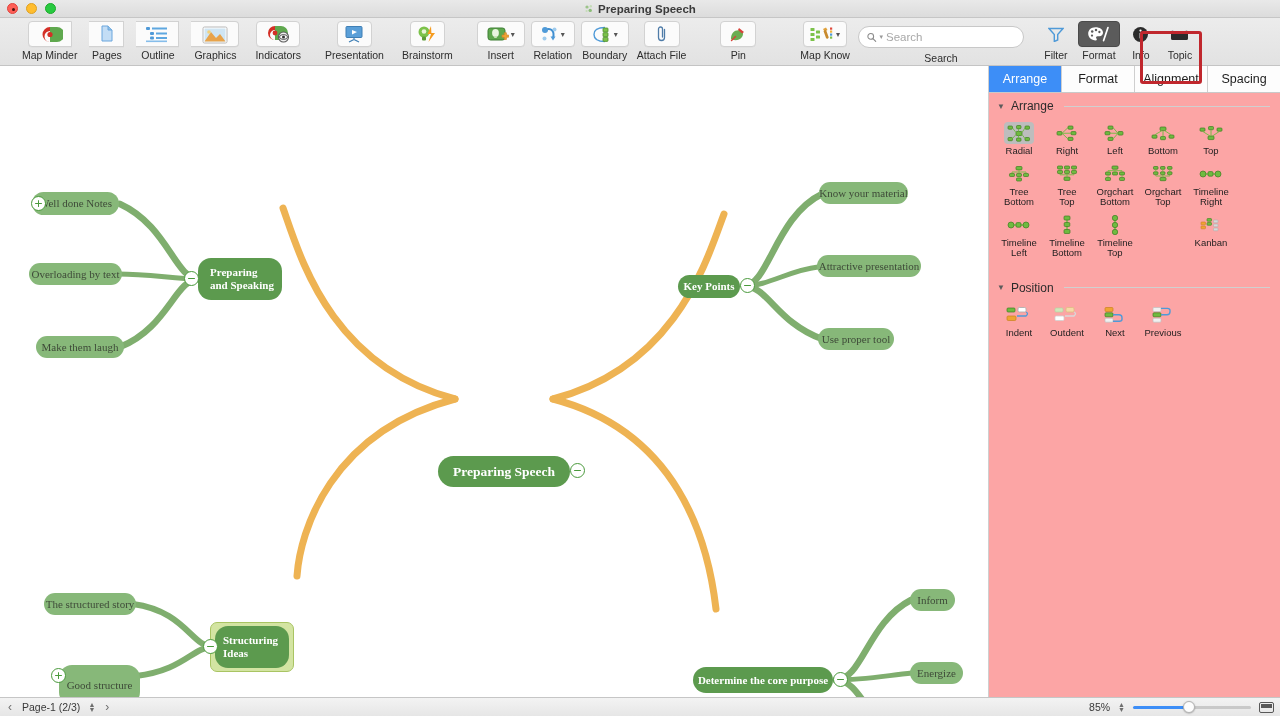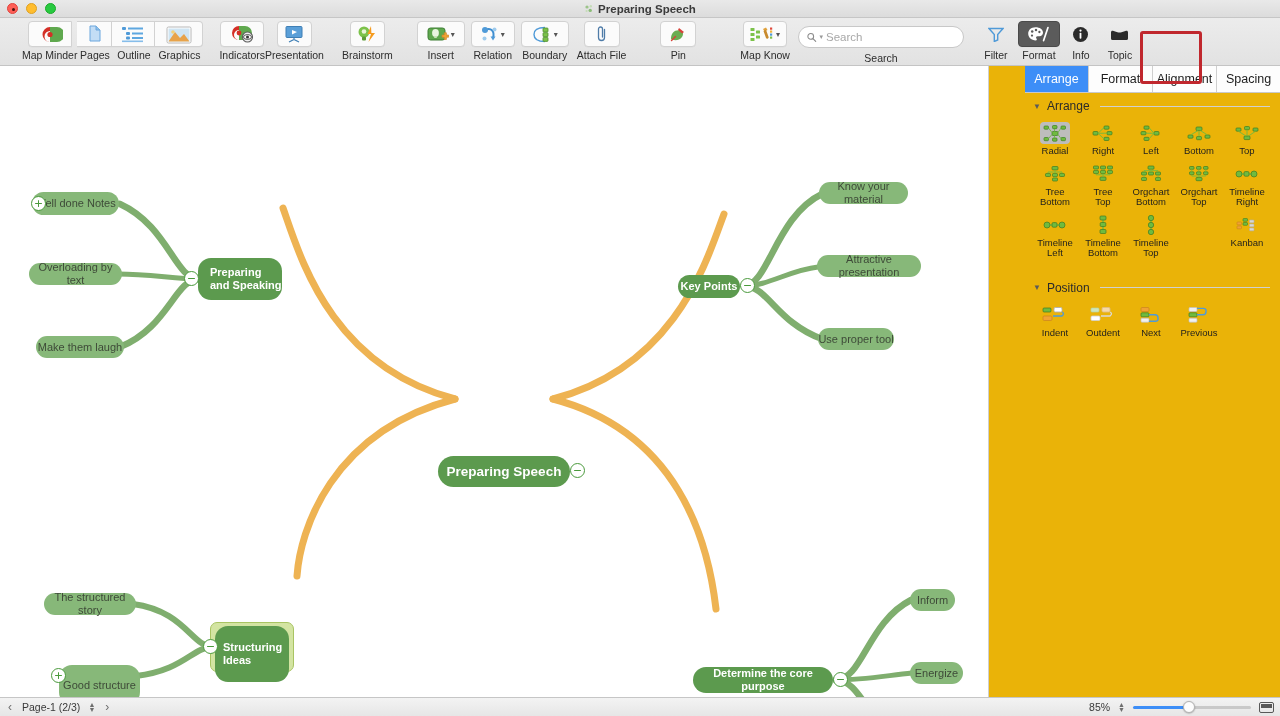--- a/index.html
+++ b/index.html
@@ -35,21 +35,21 @@
   }
   .doc-dot { width: 10px; height: 10px; display: inline-block; }
 
   
   .toolbar {
     height: 48px; min-height: 48px;
     background: linear-gradient(#ececec, #e2e2e2);
     border-bottom: 1px solid #c4c4c4;
     display: flex; align-items: flex-start; position: relative;
   }
-  .tb-group { display: flex; align-items: flex-start; }
+  .tb-group { display: flex; align-items: flex-start; gap: 12px; }
   .tb-item {
     display: flex; flex-direction: column; align-items: center;
     padding-top: 3px; cursor: default; position: relative;
   }
   .tb-btn {
     background: #fbfbfb; border: 1px solid #d2d2d2; border-radius: 4px;
     height: 26px; display: flex; align-items: center; justify-content: center;
     box-shadow: 0 0.5px 0 rgba(0,0,0,0.04);
   }
   .tb-btn.seg { border-radius: 0; border-left: none; }
@@ -79,21 +79,21 @@
   
   .body { flex: 1; display: flex; min-height: 0; }
 
   
   .canvas { position: relative; flex: 1; background: #ffffff; overflow: hidden; }
   .canvas svg { position: absolute; inset: 0; }
 
   .node {
     position: absolute; display: flex; align-items: center; justify-content: center;
     border-radius: 14px; font-size: 11px; line-height: 13px; text-align: center;
-    cursor: default; white-space: pre-line;
+    cursor: default; white-space: pre-line; font-family: Liberation Serif, serif;
   }
   .node.leaf { background: #87b879; color: #3e4a38; border-radius: 13px; }
   .node.main { background: #5c9a4e; color: #ffffff; font-weight: bold; }
   .node.root {
     background: #5c9a4e; color: #ffffff; font-weight: bold; font-size: 13.5px;
     border-radius: 18px;
   }
   .node.sel-inner { background: #5c9a4e; color:#fff; font-weight: bold; }
   .sel-frame {
     position: absolute; background: #d3e4a2; border: 1px solid #a9c463;
@@ -104,22 +104,22 @@
     position: absolute; width: 15px; height: 15px; border-radius: 50%;
     background: #ffffff; border: 1.5px solid #4a9a3c;
     display: flex; align-items: center; justify-content: center; cursor: pointer;
     z-index: 6;
   }
   .tog .bar { width: 7px; height: 1.8px; background: #4a9a3c; border-radius: 1px; }
   .tog .bar2 { position: absolute; width: 1.8px; height: 7px; background: #4a9a3c; border-radius: 1px; }
 
   
   .panel {
-    width: 292px; min-width: 292px; background: #eab308;
-    border-left: 1px solid #cfcfcf; display: flex; flex-direction: column; padding-left: 36px;
+    width: 292px; min-width: 292px; background: #fca5a5;
+    border-left: 1px solid #cfcfcf; display: flex; flex-direction: column;
   }
   .panel-tabs { display: flex; height: 27px; min-height: 27px; border-bottom: 1px solid #c9c9c9; }
   .ptab {
     flex: 1; display: flex; align-items: center; justify-content: center;
     font-size: 12.5px; color: #1d1d1d; background: #fdfdfd;
     border-right: 1px solid #cfcfcf; cursor: default;
   }
   .ptab:last-child { border-right: none; }
   .ptab.active { background: #3d8ef7; color: #fff; }
   .sec-head {
@@ -245,21 +245,21 @@
           <path d="M11 1 A7 7 0 1 0 11 15 A5 5 0 1 1 11 5 z" fill="#d42f26"></path>
           <circle cx="11" cy="8" r="2.4" fill="#d42f26"></circle>
           <circle cx="19.5" cy="12" r="5" fill="#f0f0f0" stroke="#5a5a5a" stroke-width="1.1"></circle>
           <ellipse cx="19.5" cy="12" rx="4" ry="2.4" fill="#fff" stroke="#3c3c3c" stroke-width="0.9"></ellipse>
           <circle cx="19.5" cy="12" r="1.5" fill="#333"></circle>
         </svg>
       </div>
       <div class="tb-lbl">Indicators</div>
     </div>
 
-    <div class="tb-item" style="">
+    <div class="tb-item" style="margin-left:24px">
       <div class="tb-btn" style="width:35px">
         <svg width="20" height="18" viewBox="0 0 20 18">
           <rect x="2" y="1.5" width="16" height="11" rx="1" fill="#5a9fd8" stroke="#3f7fb5"></rect>
           <path d="M8 5 L13 7 L8 9.5 z" fill="#fff"></path>
           <path d="M10 12.5 v2.5 M5 17 l5 -2.5 l5 2.5" stroke="#3f7fb5" stroke-width="1.2" fill="none"></path>
         </svg>
       </div>
       <div class="tb-lbl">Presentation</div>
     </div>
 
@@ -468,21 +468,21 @@
 
       <div class="node leaf" style="left:29px; top:197px; width:93px; height:22px;">
         <span>Overloading by text</span>
       </div>
 
       <div class="node leaf" style="left:36px; top:270px; width:88px; height:22px;">
         <span>Make them laugh</span>
       </div>
 
       <div class="sel-frame" style="left:210px; top:556px; width:84px; height:50px;"></div>
-      <div class="node sel-inner" style="left:215px; top:560px; width:74px; height:56px; border-radius:13px;">
+      <div class="node sel-inner" style="left:215px; top:560px; width:74px; height:42px; border-radius:13px;">
         <span style="text-align:left;width:100%;padding-left:8px">Structuring
 Ideas</span>
       </div>
       <div class="tog" style="left:203px; top:573px;">
         <span class="bar"></span>
       </div>
 
       <div class="node leaf" style="left:44px; top:527px; width:92px; height:22px;">
         <span>The structured story</span>
       </div>

